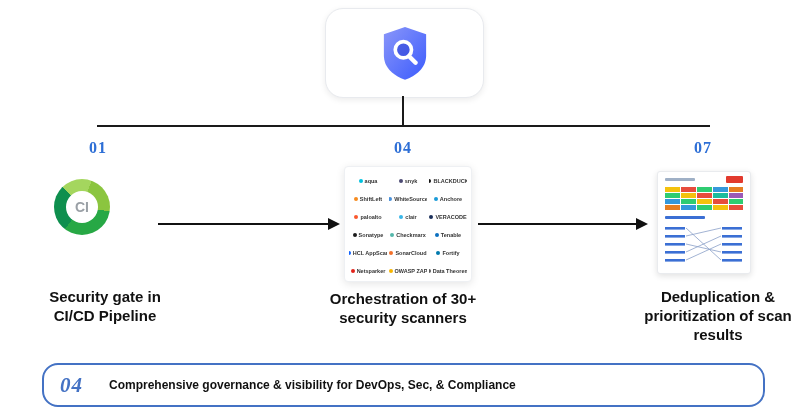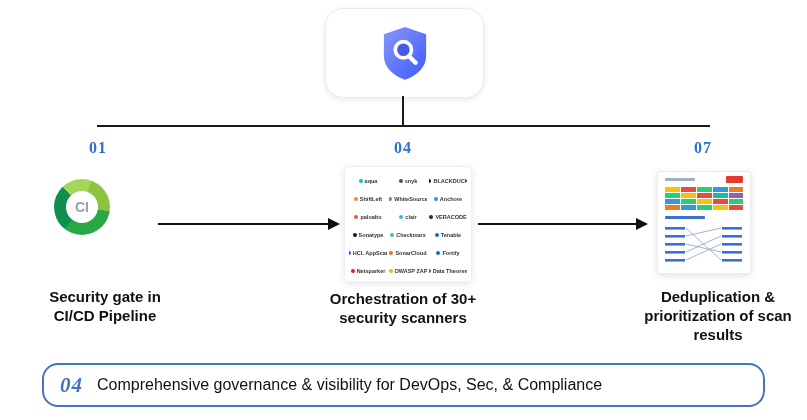--- a/index.html
+++ b/index.html
@@ -55,21 +55,21 @@
   .c1{left:35px;top:288px;width:140px;}
   .c2{left:318px;top:290px;width:170px;}
   .c3{left:602px;top:288px;width:160px;margin-left:36px;}
 
   
   .banner{position:absolute;left:42px;top:363px;width:723px;height:44px;box-sizing:border-box;
     border:2px solid var(--banner-border,#4472c4);border-radius:16px;background:#fff;
     display:flex;align-items:center;padding:0 16px;gap:14px;}
   .banner-num{font-family:"Liberation Serif", serif;font-style:italic;font-weight:700;
     font-size:21px;color:var(--banner-border,#4472c4);letter-spacing:1px;}
-  .banner-text{font-size:16px;font-weight:400;color:#111;}
+  .banner-text{font-size:12px;font-weight:700;color:#111;margin-left:12px;}
 </style>
 </head>
 <body>
 
 <div id="canvas">
 
   <div class="logo-card">
     <svg width="52" height="58" viewBox="0 0 64 70">
       <defs>
         <linearGradient id="shg" x1="0" y1="0" x2="1" y2="1">

